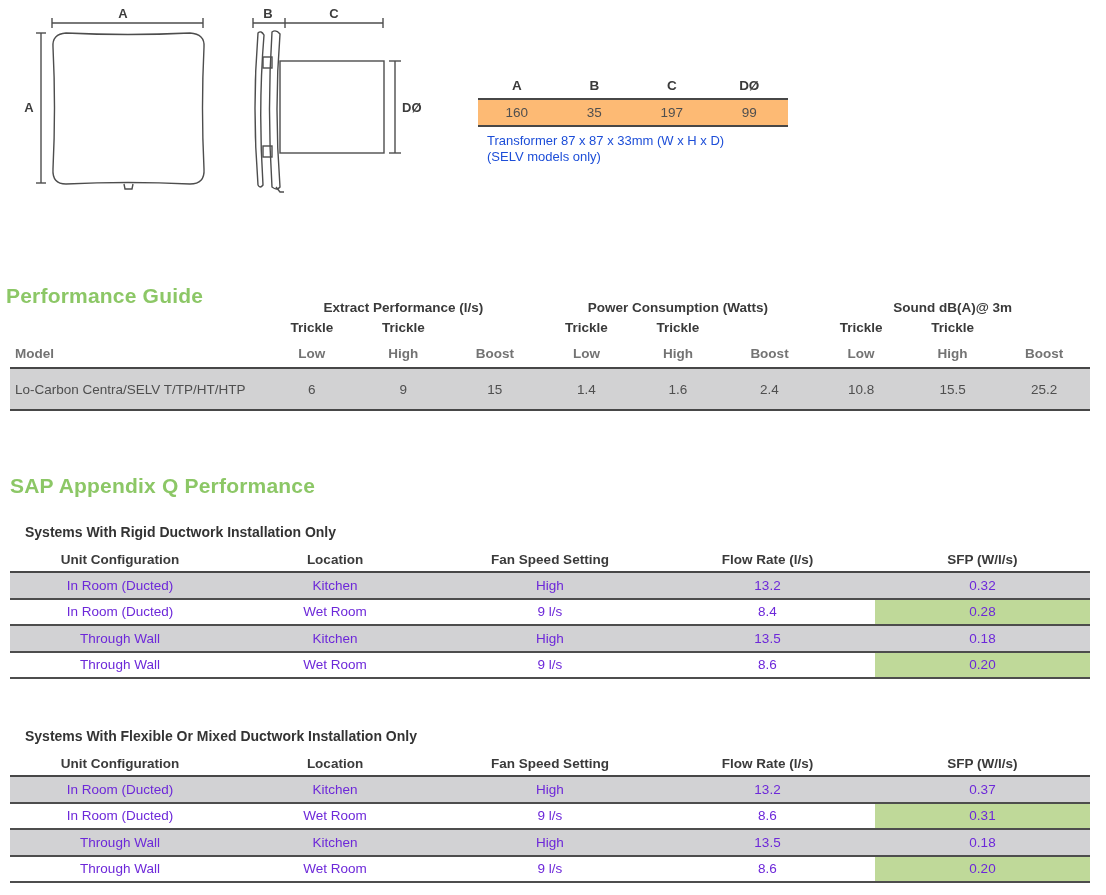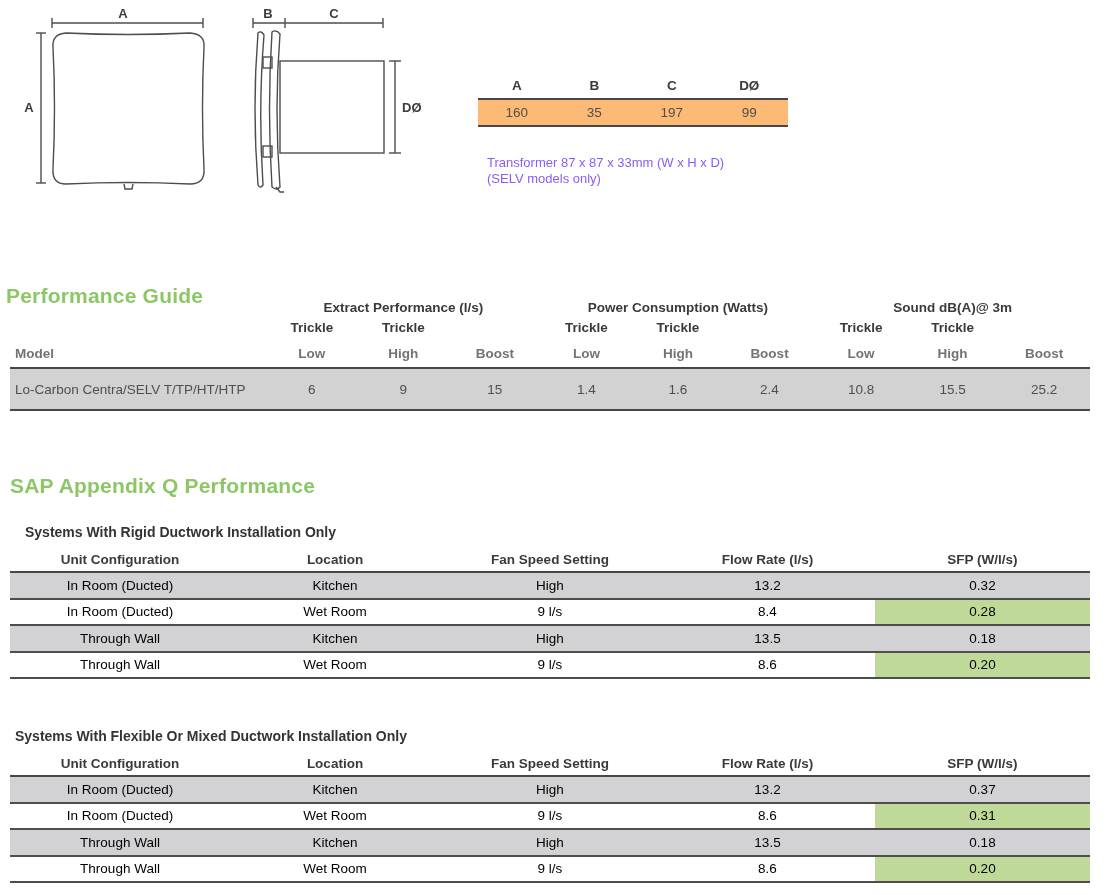--- a/index.html
+++ b/index.html
@@ -21,50 +21,50 @@
   td { padding:0; font-size:13.5px; text-align:center; overflow:hidden; white-space:nowrap; }
   td.left { text-align:left; padding-left:5px; }
 
   
   #dims-table { left:478px; top:76px; width:310px; }
   #dims-table .hdr td { height:23px; font-weight:bold; color:#3a3a3a; vertical-align:bottom; padding-bottom:5px; }
   #dims-table .val td {
     height:27px; background:#fdba74; color:#4f4f4f;
     border-top:2px solid #474747; border-bottom:2px solid #474747;
   }
-  #dims-note { left:487px; top:133px; font-size:13px; line-height:15.5px; color:#8b5cf6;margin-top:22px; }
+  #dims-note { left:487px; top:133px; font-size:13px; line-height:15.5px; color:#1d4ed8; }
 
   
   .section-title { font-size:21px; font-weight:bold; letter-spacing:0.2px; }
   #pg-title  { left:6px; top:284px; }
   #sap-title { left:10px; top:474px; }
   .sub-title { font-size:14px; font-weight:bold; color:#333; }
   #sap-sub-1 { left:25px; top:524px; }
-  #sap-sub-2 { left:15px; top:728px; }
+  #sap-sub-2 { left:25px; top:728px; }
 
   
   #pg-table { left:10px; top:292px; width:1080px; }
   #pg-table .groups td { height:23px; font-weight:bold; color:#3a3a3a; vertical-align:bottom; }
   #pg-table .sub td    { height:27px; font-weight:bold; color:#3a3a3a; vertical-align:bottom; padding-bottom:7px; }
   #pg-table .sub2 td   { height:26px; font-weight:bold; color:#737373; vertical-align:bottom; padding-bottom:6px; }
   #pg-table .data td {
     height:42px; background:#d2d2d3; color:#4f4f4f;
     border-top:2px solid #474747; border-bottom:2px solid #474747;
   }
 
   
   .sap-table { width:1080px; }
   #sap-table-1 { left:10px; top:548px; }
   #sap-table-2 { left:10px; top:752px; }
   .sap-table .hdr td {
     height:24px; font-weight:bold; color:#3a3a3a; vertical-align:middle;
     border-bottom:2.5px solid #474747;
   }
   .sap-table .r td {
-    height:26.5px; color:#000000; vertical-align:middle;
+    height:26.5px; color:#6d28d9; vertical-align:middle;
     border-bottom:2px solid #4d4d4d;
     margin-top:48px;
   }
   .sap-table .r.gray td { background:#d2d2d4; }
   .sap-table td.sfp { background:#bfd999; }
 </style>
 </head>
 <body>
 
 <svg id="diagram" class="abs" width="440" height="200" viewBox="0 0 440 200">

